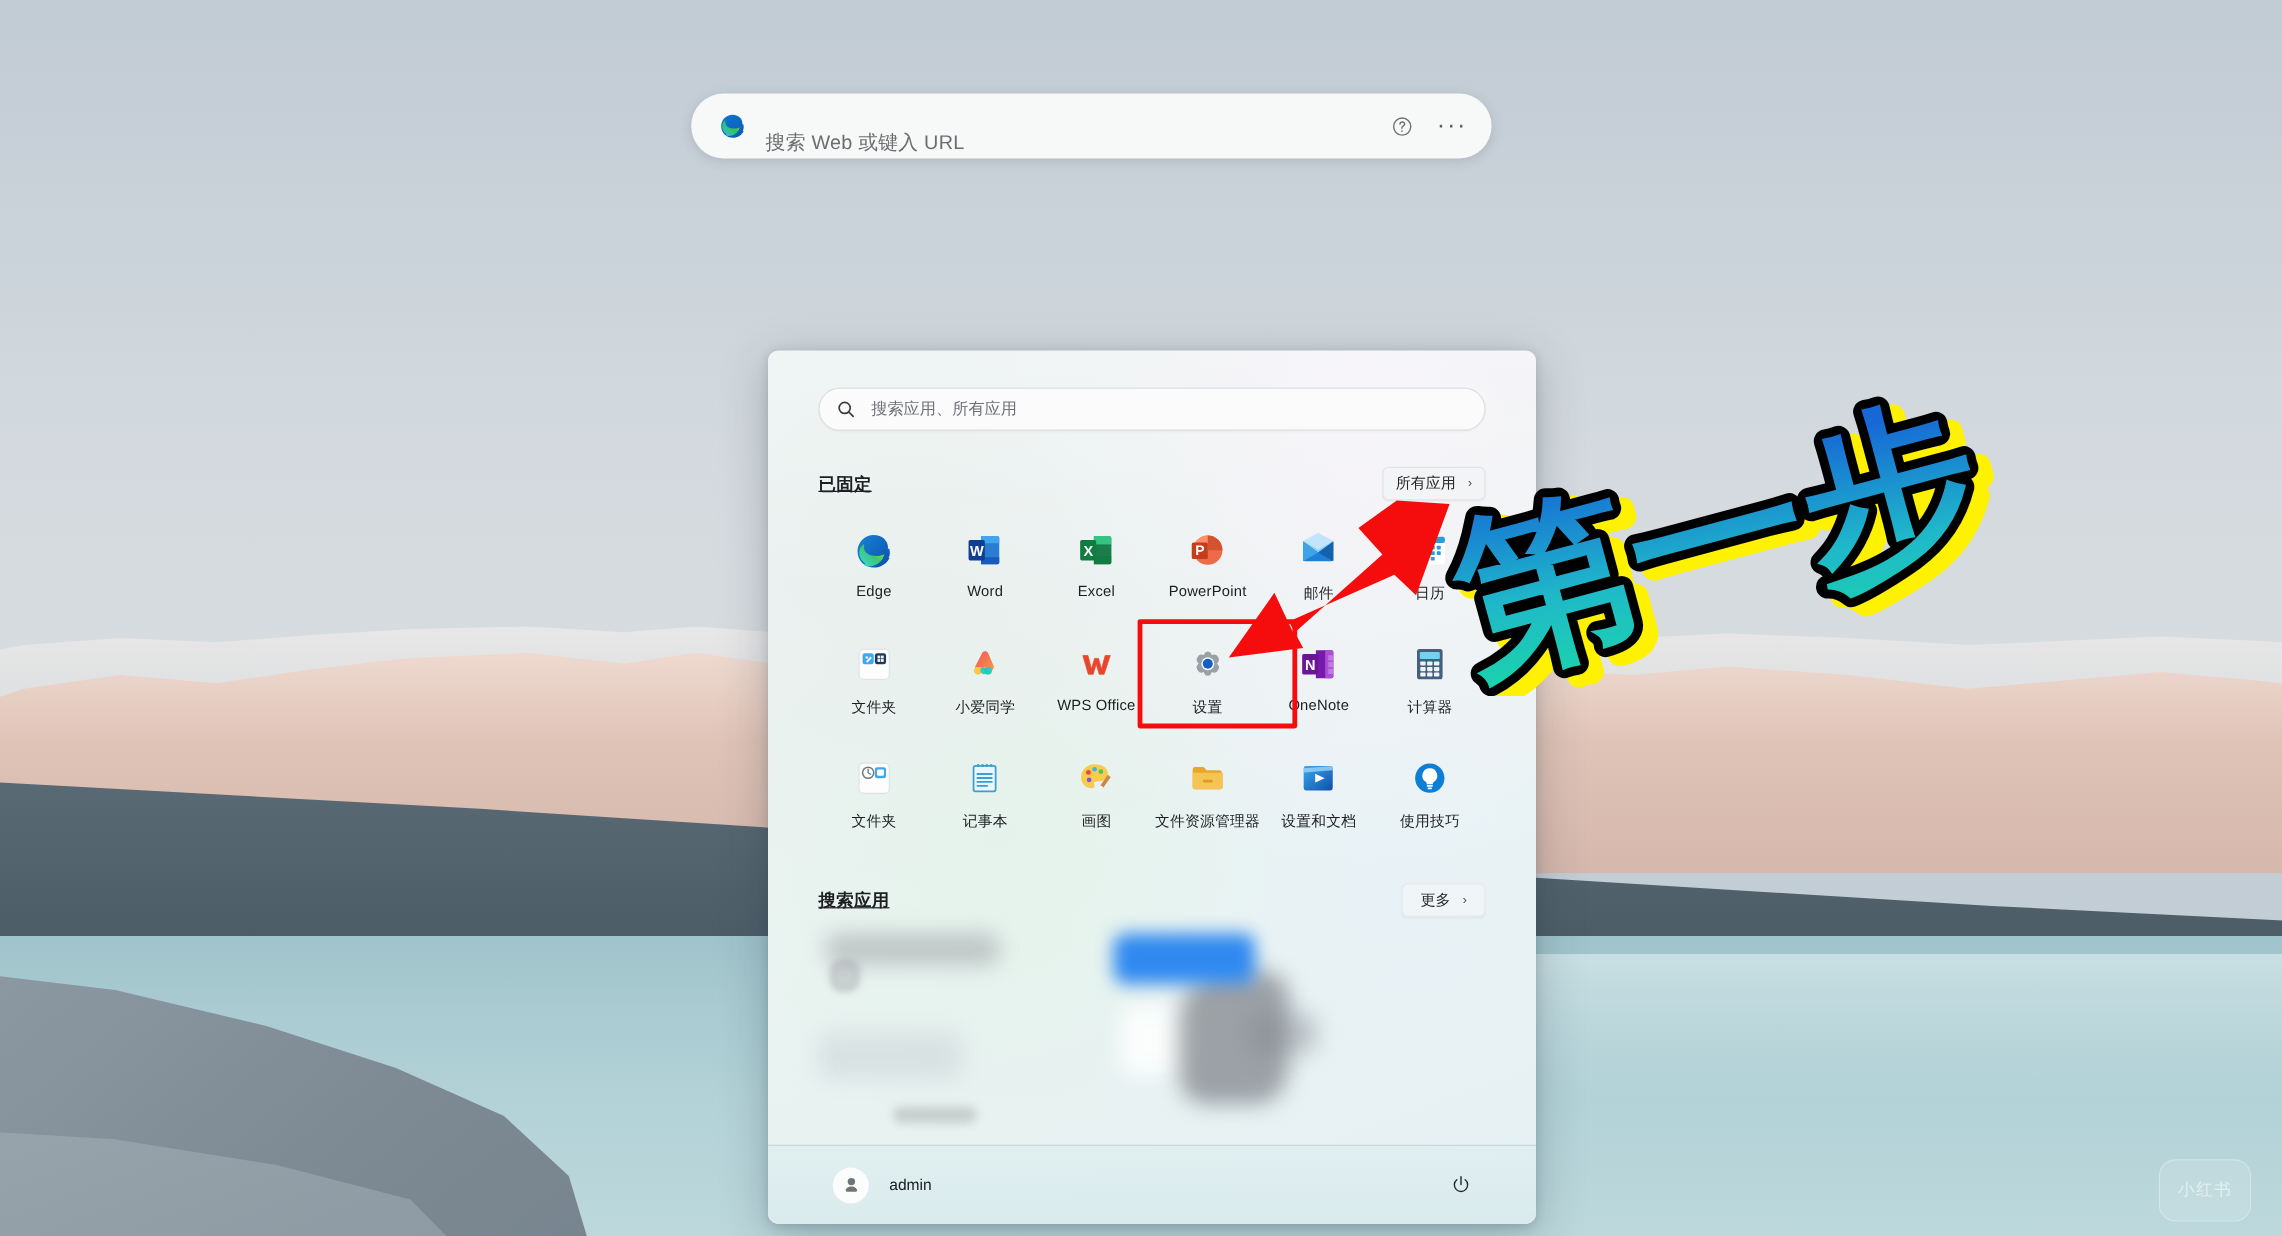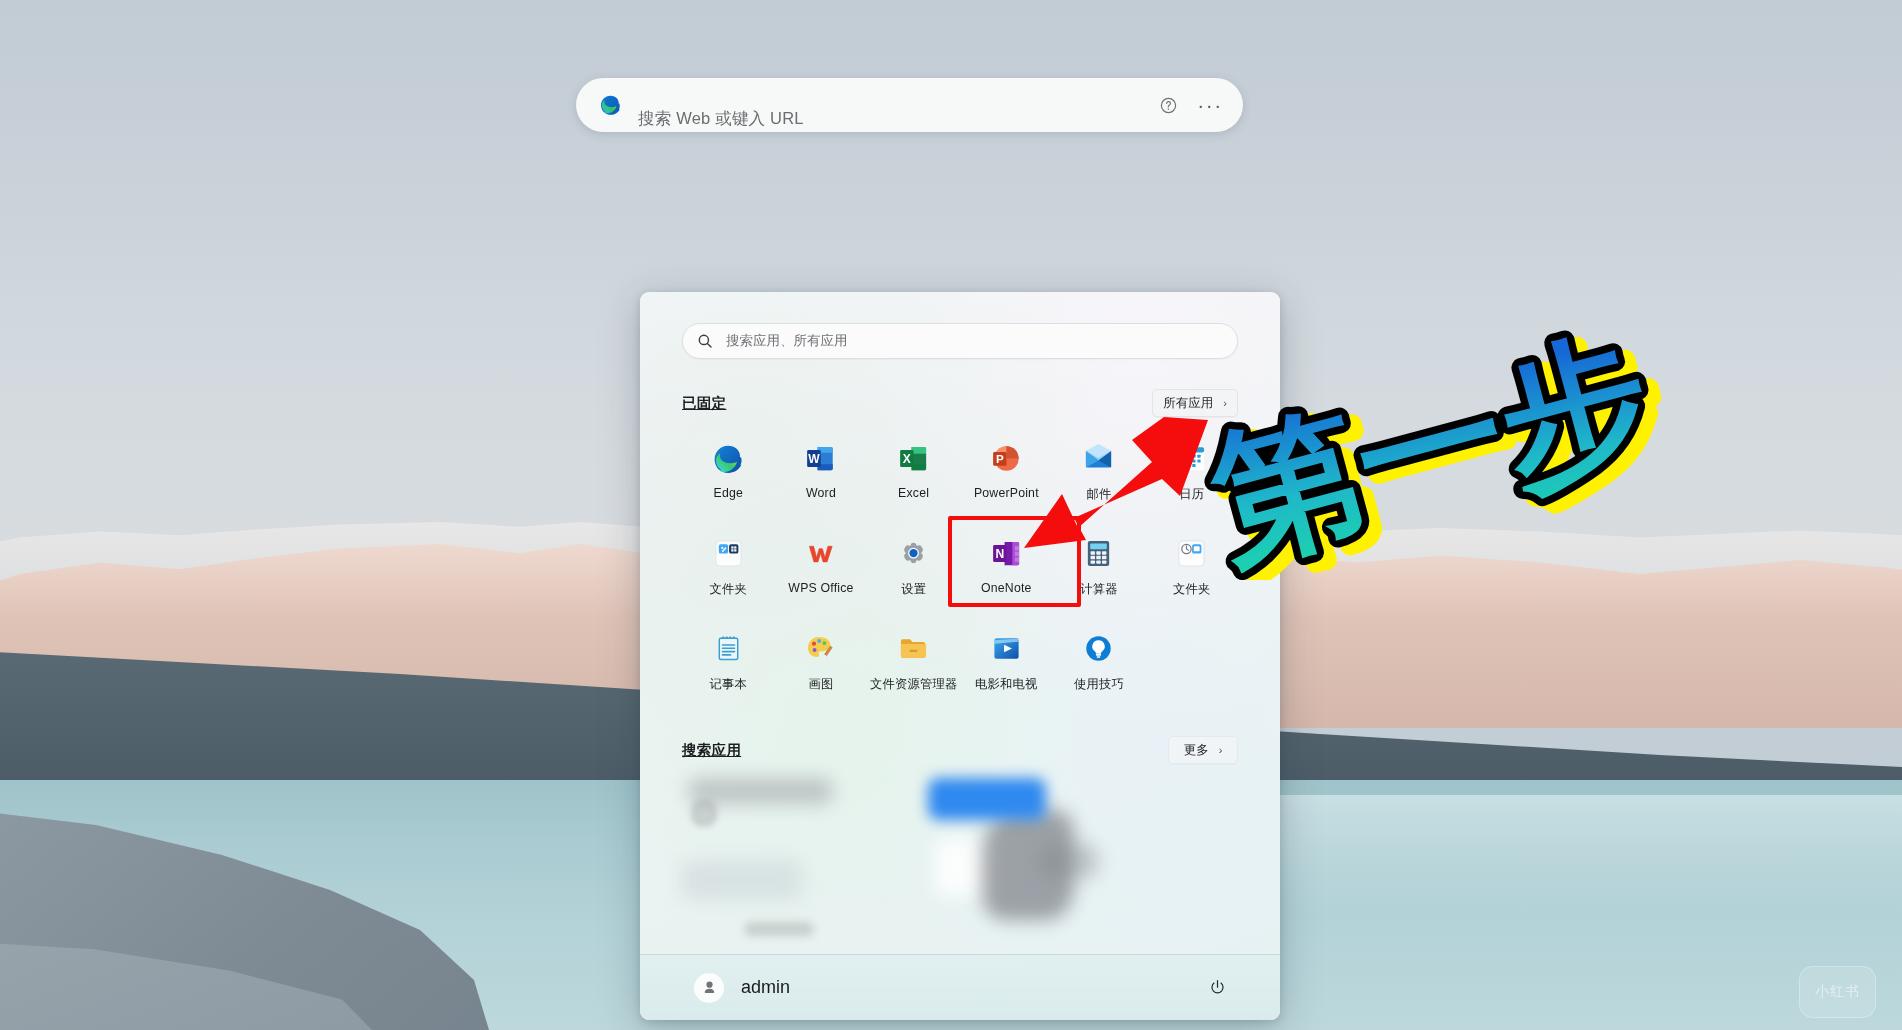--- a/index.html
+++ b/index.html
@@ -186,21 +186,21 @@
     background: linear-gradient(180deg, rgba(222,238,239,.72), rgba(216,234,236,.86));
     display: flex; align-items: center; justify-content: space-between;
     padding: 0 50px 0 54px;
   }
   .acct { display: flex; align-items: center; gap: 17px; }
   .avatar {
     width: 30px; height: 30px; border-radius: 50%;
     background: #fbfcfc;
     display: flex; align-items: center; justify-content: center;
   }
-  .acct-name { font-size: 18px; color: #191b1e; }
+  .acct-name { font-size: 13px; color: #191b1e; }
   .power { width: 26px; height: 26px; display: flex; align-items: center; justify-content: center; color: #24272b; }
 
   
   #highlight-box {
     position: absolute;
     left: 948px; top: 516px; width: 133px; height: 91px;
     border: 4px solid #f50d0d;
     border-radius: 2px;
     pointer-events: none;
   }
@@ -402,20 +402,41 @@
                 <rect x="18.8" y="8.6" width="2.4" height="2.4"></rect>
                 <rect x="21.8" y="8.6" width="2.4" height="2.4"></rect>
                 <rect x="18.8" y="11.6" width="2.4" height="2.4"></rect>
                 <rect x="21.8" y="11.6" width="2.4" height="2.4"></rect>
               </g>
             </svg>
           </span>
           <span class="lbl">文件夹</span>
         </div>
 
+        <div class="tile">
+          <span class="ico">
+            <svg viewBox="0 0 32 32" width="32" height="32">
+              <defs>
+                <linearGradient id="xa1" x1="0" y1="0" x2="1" y2="1">
+                  <stop offset="0" stop-color="#f3525f"></stop>
+                    <stop offset="1" stop-color="#f59b3f"></stop>
+                </linearGradient>
+                <linearGradient id="xa2" x1="0" y1="0" x2="1" y2="1">
+                  <stop offset="0" stop-color="#3cb8e8"></stop>
+                    <stop offset="1" stop-color="#2ad6a6"></stop>
+                </linearGradient>
+              </defs>
+              <path d="M13.4 6.4c1.3-2.2 4.2-2.2 5.2.2L23 17c.9 2.3-1.3 4.4-3.4 3.3l-4.3-2.2-3.9 2.3c-2.2 1.3-4.5-1-3.5-3.3z" fill="url(#xa1)"></path>
+              <path d="M8.5 17.8c-2.3 1.2-2.6 4.3-.4 5.8 2 1.4 4.8.2 5.3-2.2l.6-3.3z" fill="#f7c948"></path>
+              <path d="M19.4 17.6c2.4 1 3.1 4 1.2 5.8-1.9 1.8-4.9.8-5.6-1.6l-.8-3.2z" fill="url(#xa2)"></path>
+              <path d="M13.6 17.9c-1.9 1-2.3 3.6-.6 5.2 1.7 1.5 4.3.7 5-1.5l.3-1.6z" fill="#2ac6b8" opacity=".9"></path>
+            </svg>
+          </span>
+          <span class="lbl">小爱同学</span>
+        </div>
 
         <div class="tile">
           <span class="ico">
             <svg viewBox="0 0 32 32" width="31" height="31">
               <path d="M4.5 8.5h4.4L12 20.1l2.6-9.1h3.4l2.6 9.1 3.1-11.6h4.4l-5.3 16.2h-4.2L16 15.9l-2.6 8.8H9.2z" fill="#e8452c" stroke="#e8452c" stroke-width=".6" stroke-linejoin="round"></path>
             </svg>
           </span>
           <span class="lbl">WPS Office</span>
         </div>
 
@@ -528,21 +549,21 @@
                 <linearGradient id="mv1" x1="0" y1="0" x2="1" y2="1">
                   <stop offset="0" stop-color="#3ba9f0"></stop>
                     <stop offset="1" stop-color="#0f4fa8"></stop>
                 </linearGradient>
               </defs>
               <rect x="3.5" y="5.5" width="25" height="21" rx="2" fill="url(#mv1)"></rect>
               <path d="M3.5 7.5 28.5 5.5v3.6L3.5 11.2z" fill="#9ad4f7" opacity=".8"></path>
               <path d="M13.4 12.2 21.6 16l-8.2 3.8z" fill="#fff"></path>
             </svg>
           </span>
-          <span class="lbl">电影和电视</span>
+          <span class="lbl">设置和文档</span>
         </div>
 
         <div class="tile">
           <span class="ico">
             <svg viewBox="0 0 32 32" width="31" height="31">
               <circle cx="16" cy="16" r="12.6" fill="#0d7ed4"></circle>
               <path d="M16 7.4a6.4 6.4 0 0 0-3.6 11.7c.6.4.9 1 .9 1.7v.5h5.4v-.5c0-.7.3-1.3.9-1.7A6.4 6.4 0 0 0 16 7.4z" fill="#fff"></path>
               <rect x="13.3" y="21.8" width="5.4" height="1.6" rx=".8" fill="#fff"></rect>
               <rect x="14.1" y="24" width="3.8" height="1.5" rx=".75" fill="#fff"></rect>
             </svg>

